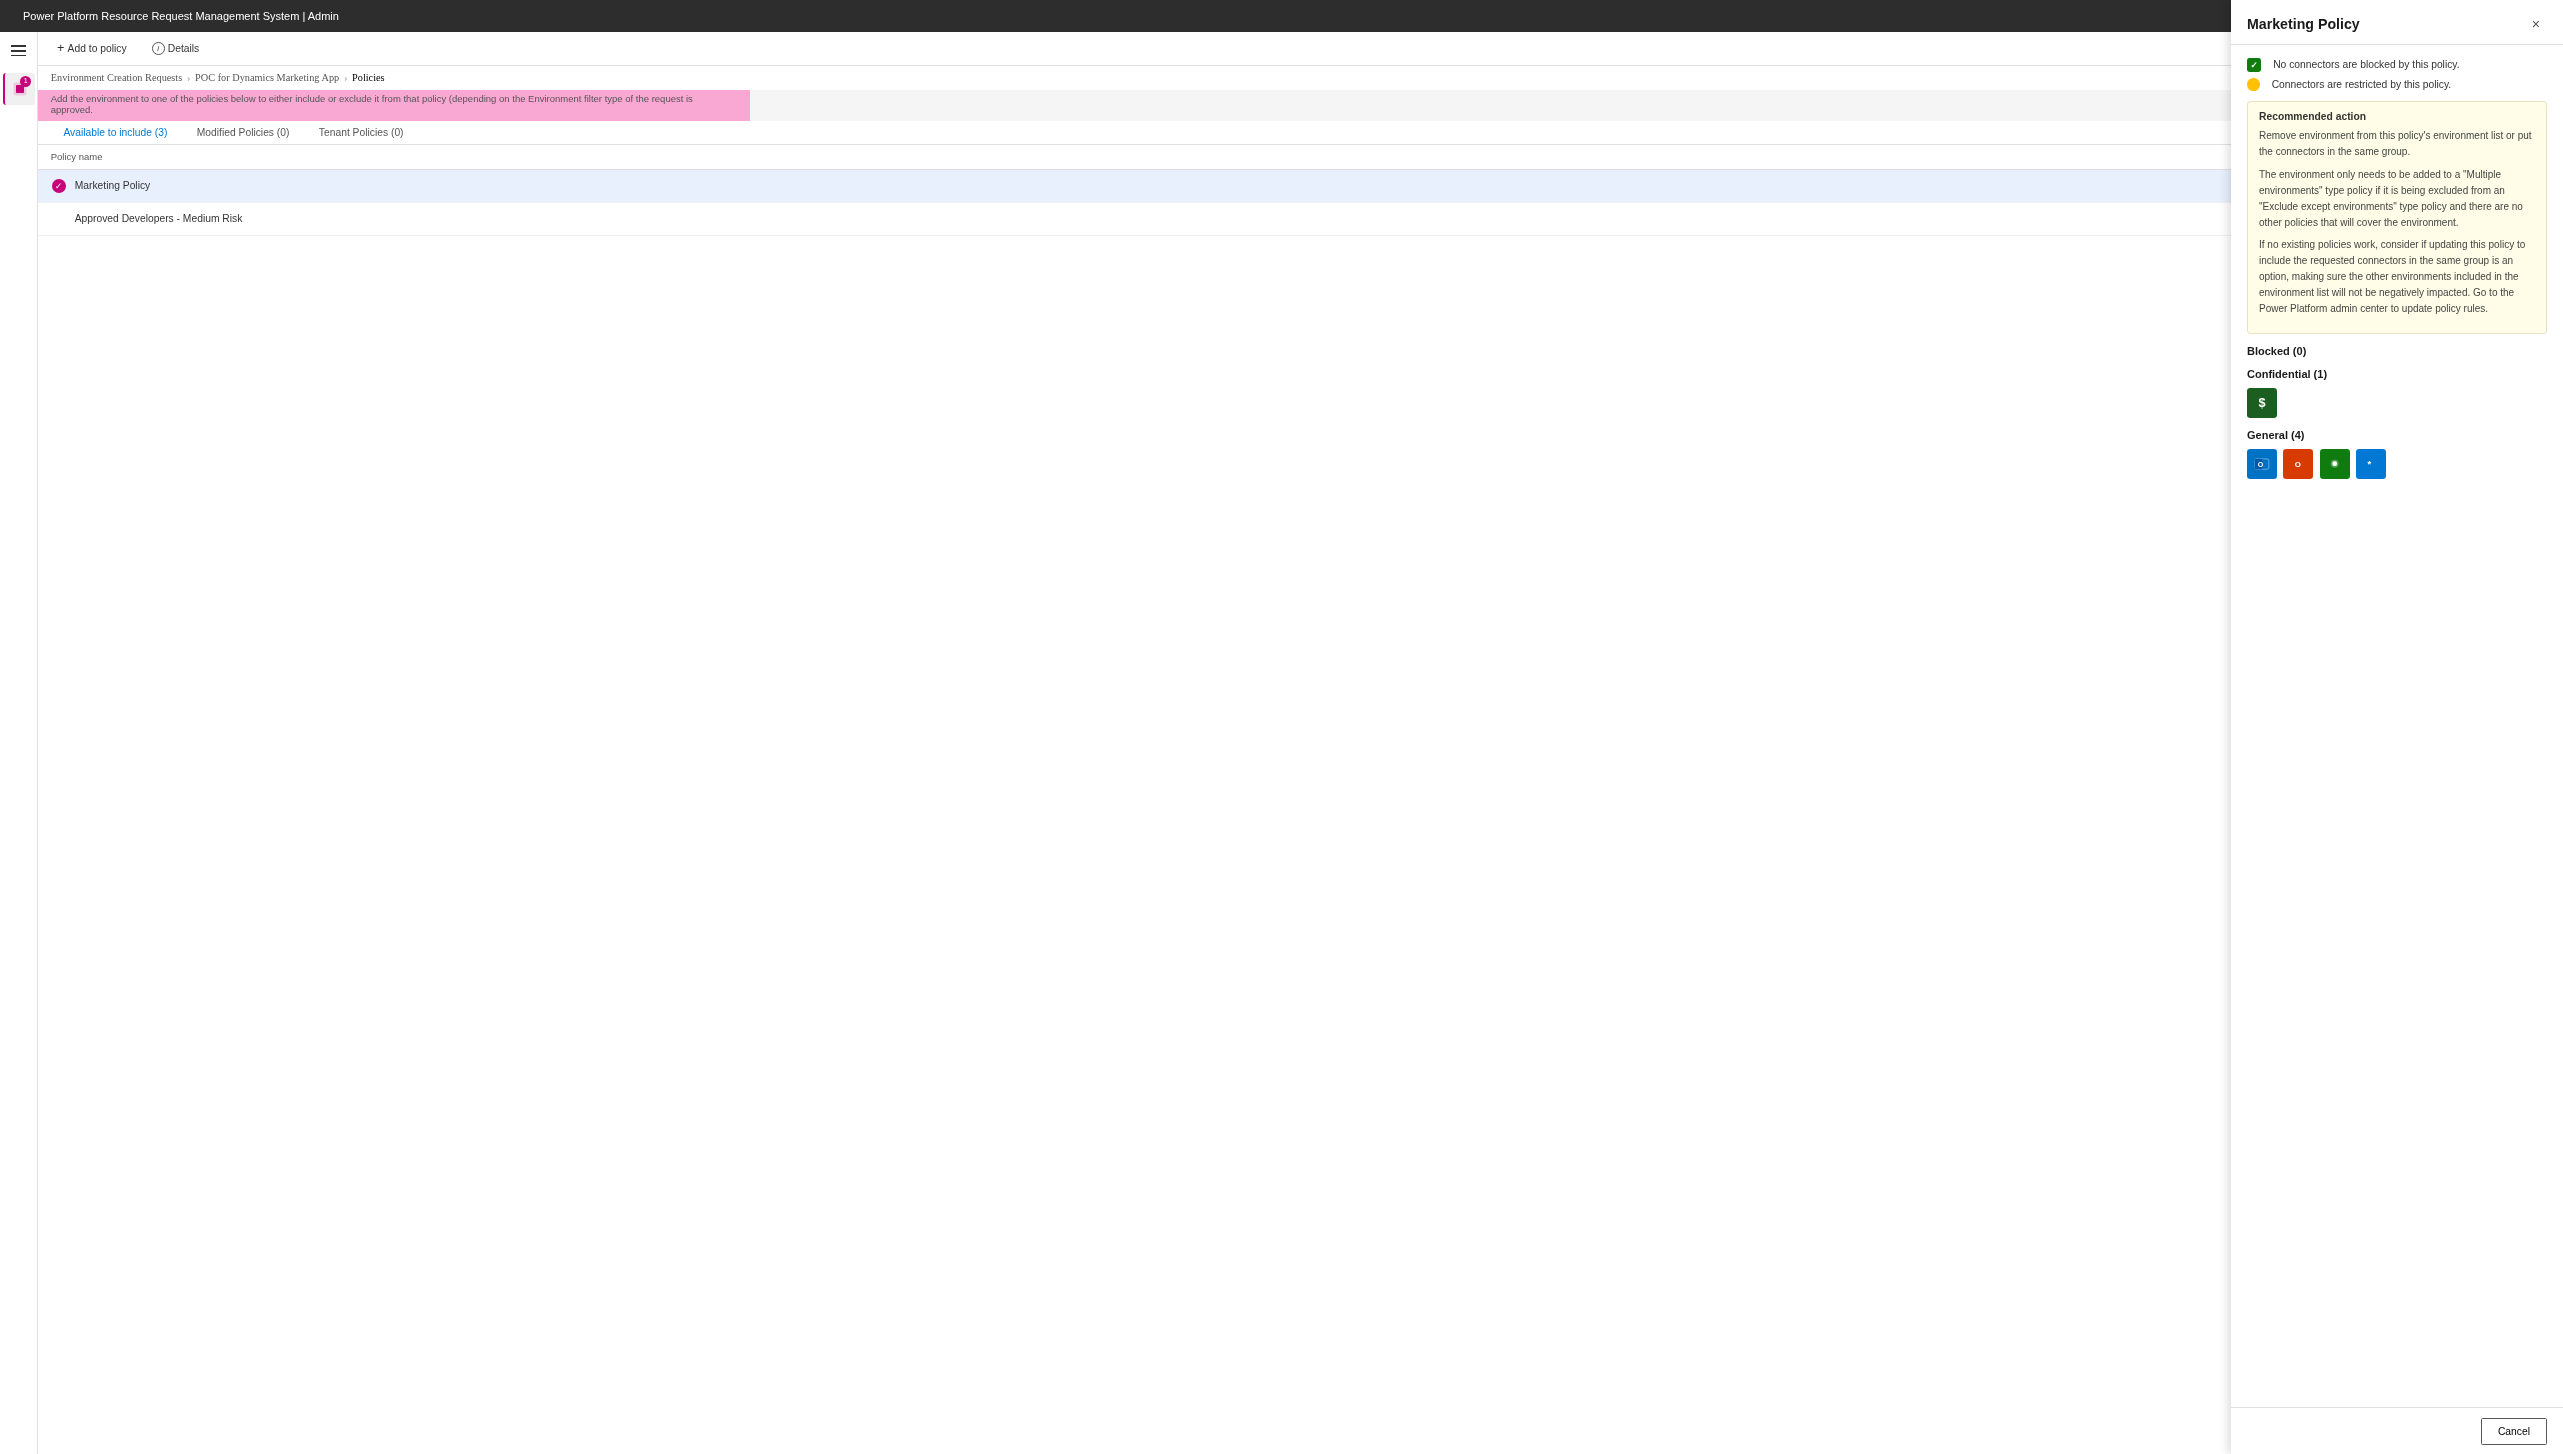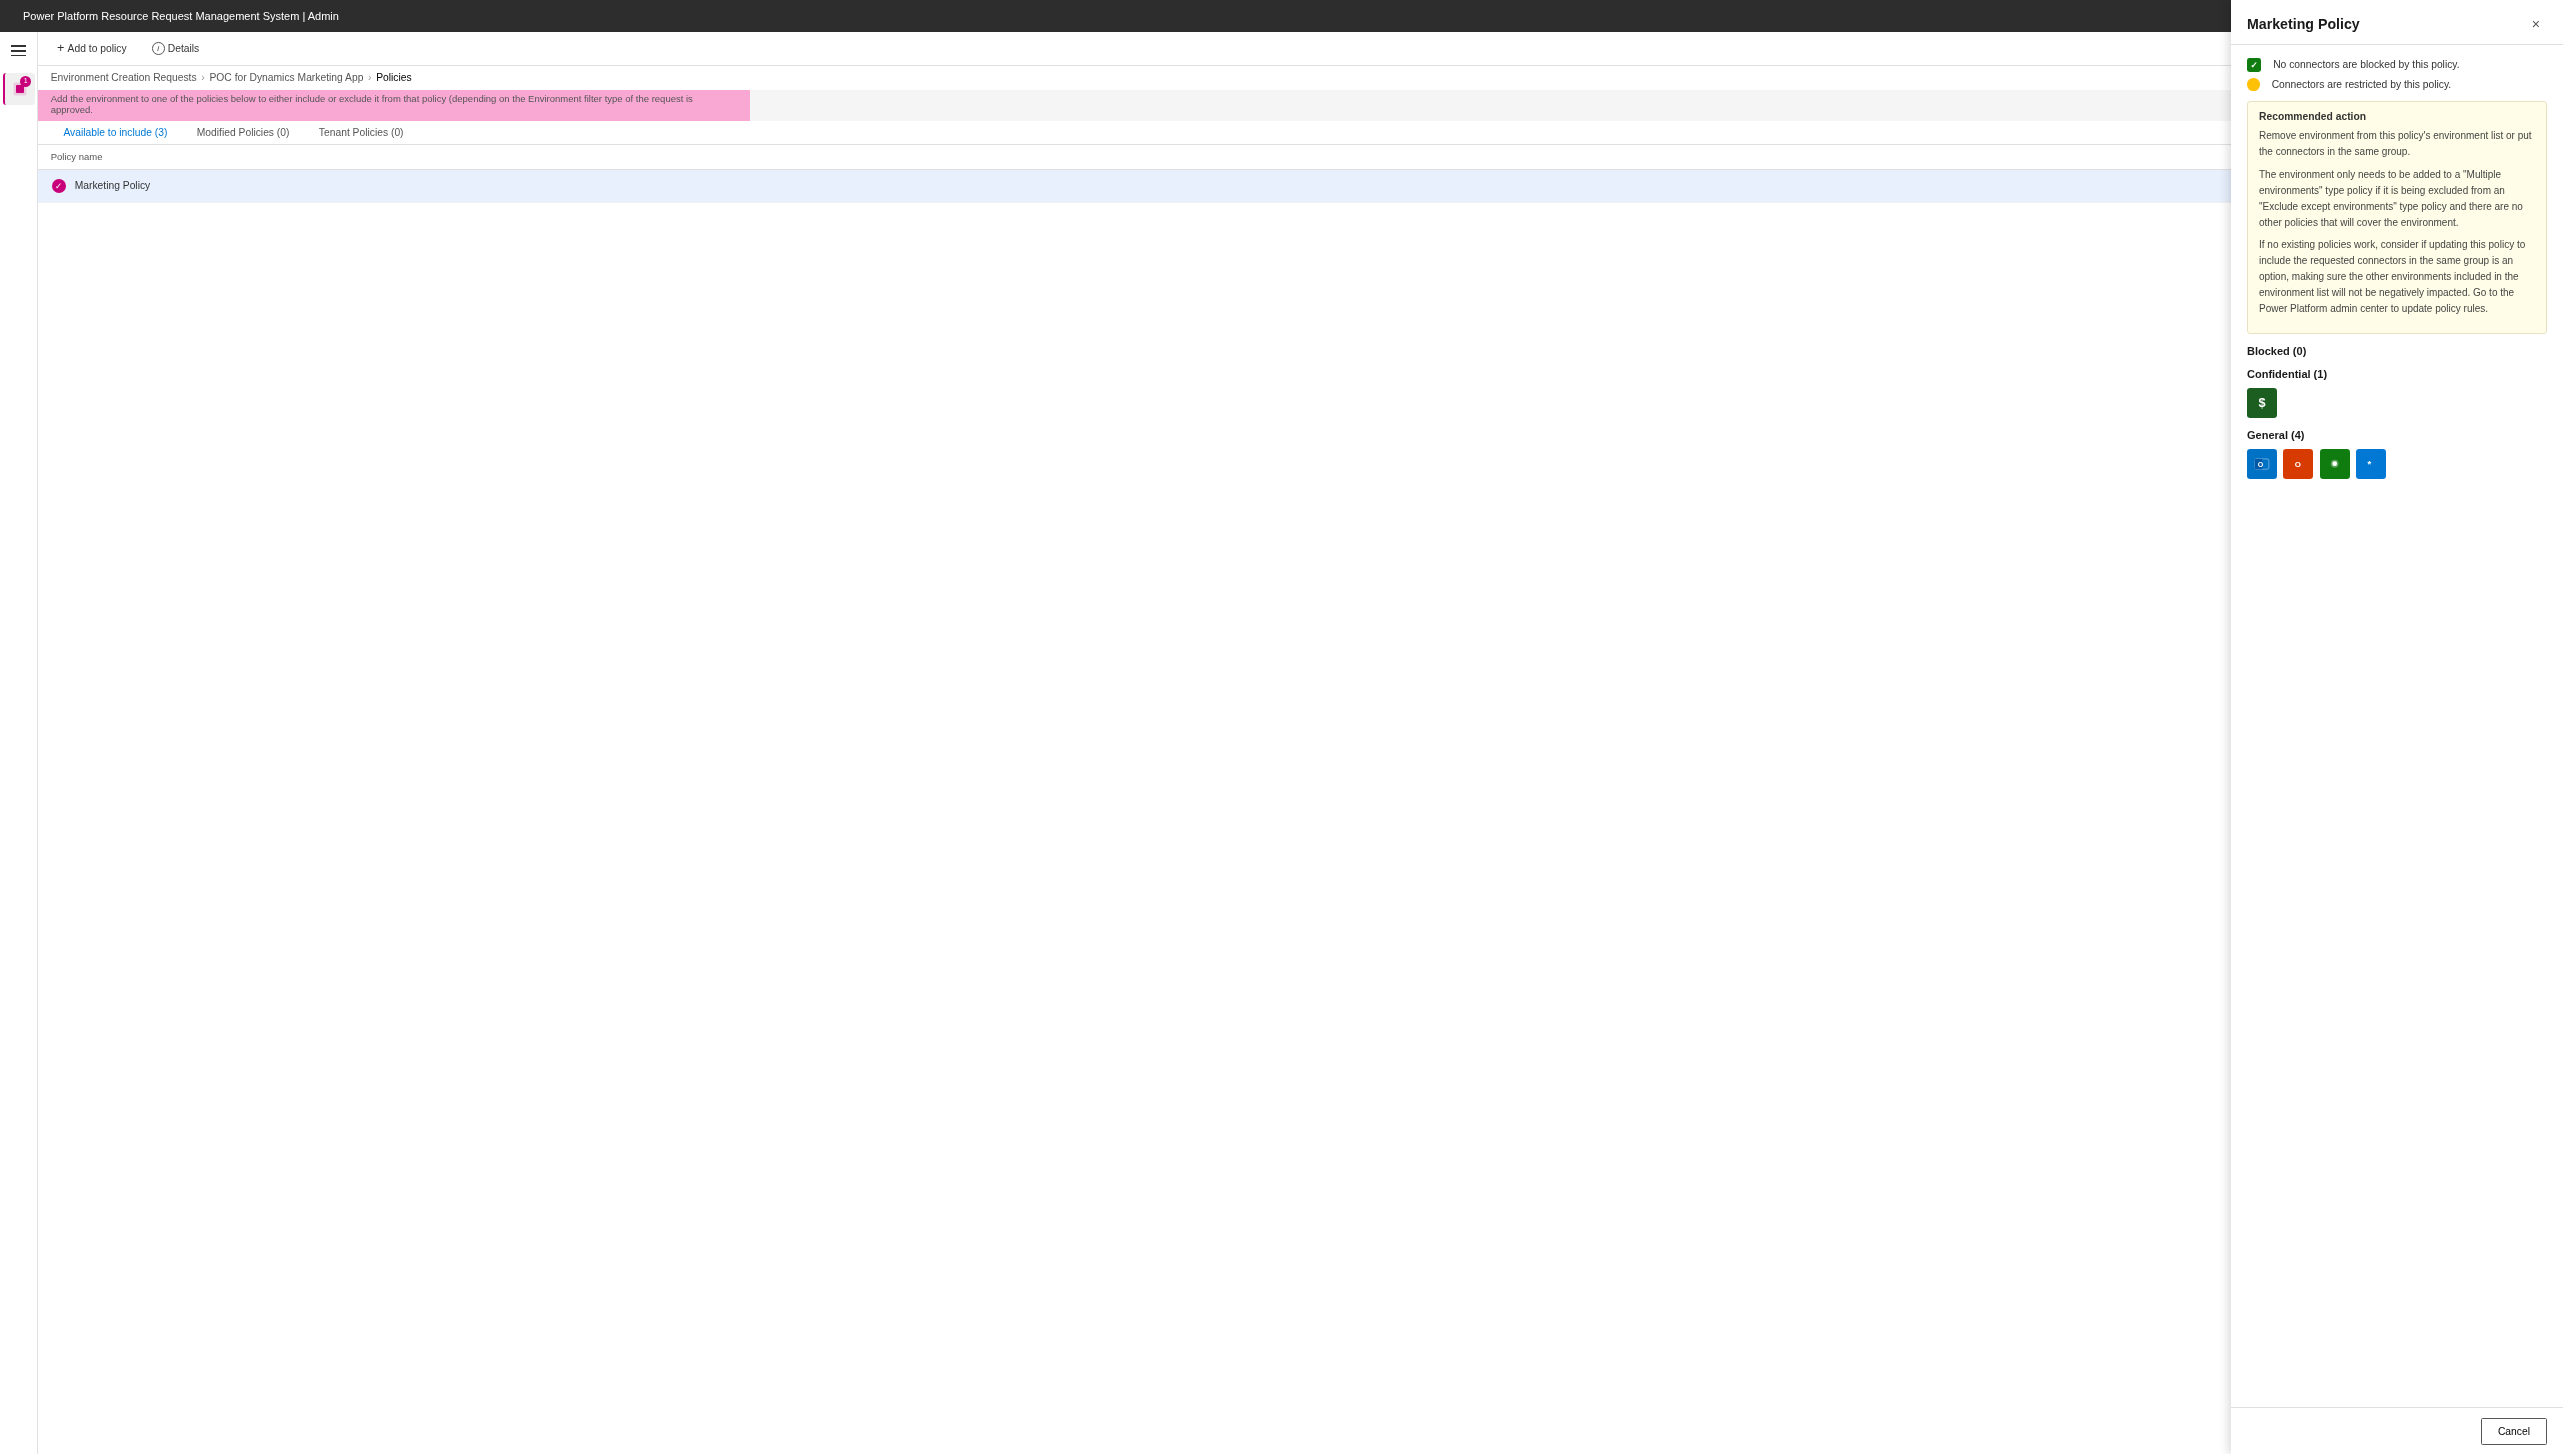--- a/index.html
+++ b/index.html
@@ -123,20 +123,21 @@
 
     
     .breadcrumb {
       padding: 6.3px 12.7px;
       display: flex;
       align-items: center;
       gap: 4.7px;
       font-size: 10.3px;
       color: #555;
       background: #fff;
+      font-family: Liberation Serif, serif;
     }
 
     .breadcrumb-item { cursor: pointer; }
     .breadcrumb-item:last-child { font-weight: 500; color: #000; cursor: default; }
     .breadcrumb-sep { color: #999; }
 
     
     .description {
       padding: 3.2px 12.7px 6.3px;
       font-size: 9.5px;
@@ -447,20 +448,25 @@
       </div>
 
       <div class="table-row selected">
         <div class="row-icon">
           <div class="check-circle"></div>
         </div>
         <div class="row-name">Marketing Policy</div>
         <div class="row-env">Multiple enviro...</div>
       </div>
 
+      <div class="table-row">
+        <div class="row-icon" style="width:16px;"></div>
+        <div class="row-name">Approved Developers - Medium Risk</div>
+        <div class="row-env">Multiple enviro...</div>
+      </div>
     </div>
 
   </div>
 </div>
 
 <div class="right-panel">
   <div class="panel-header">
     <div class="panel-title">Marketing Policy</div>
     <div class="close-btn">×</div>
   </div>

